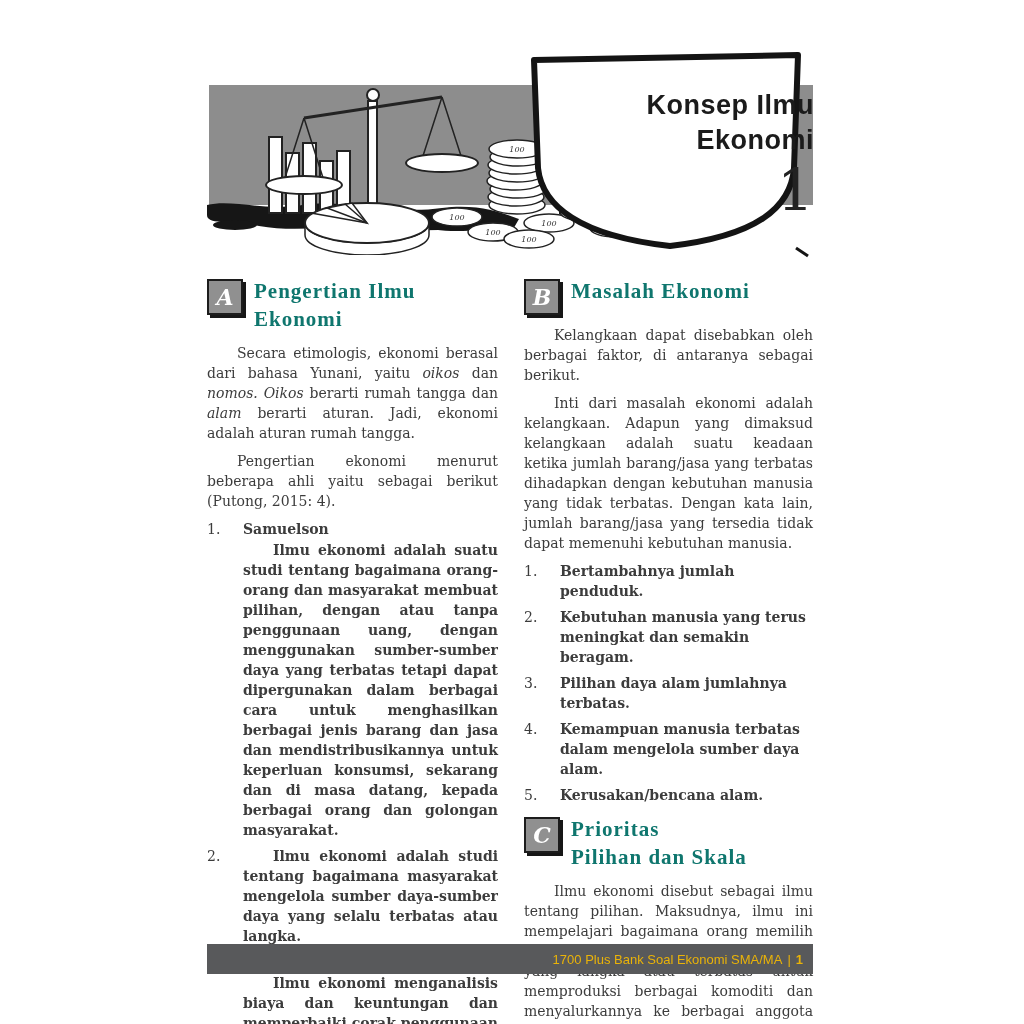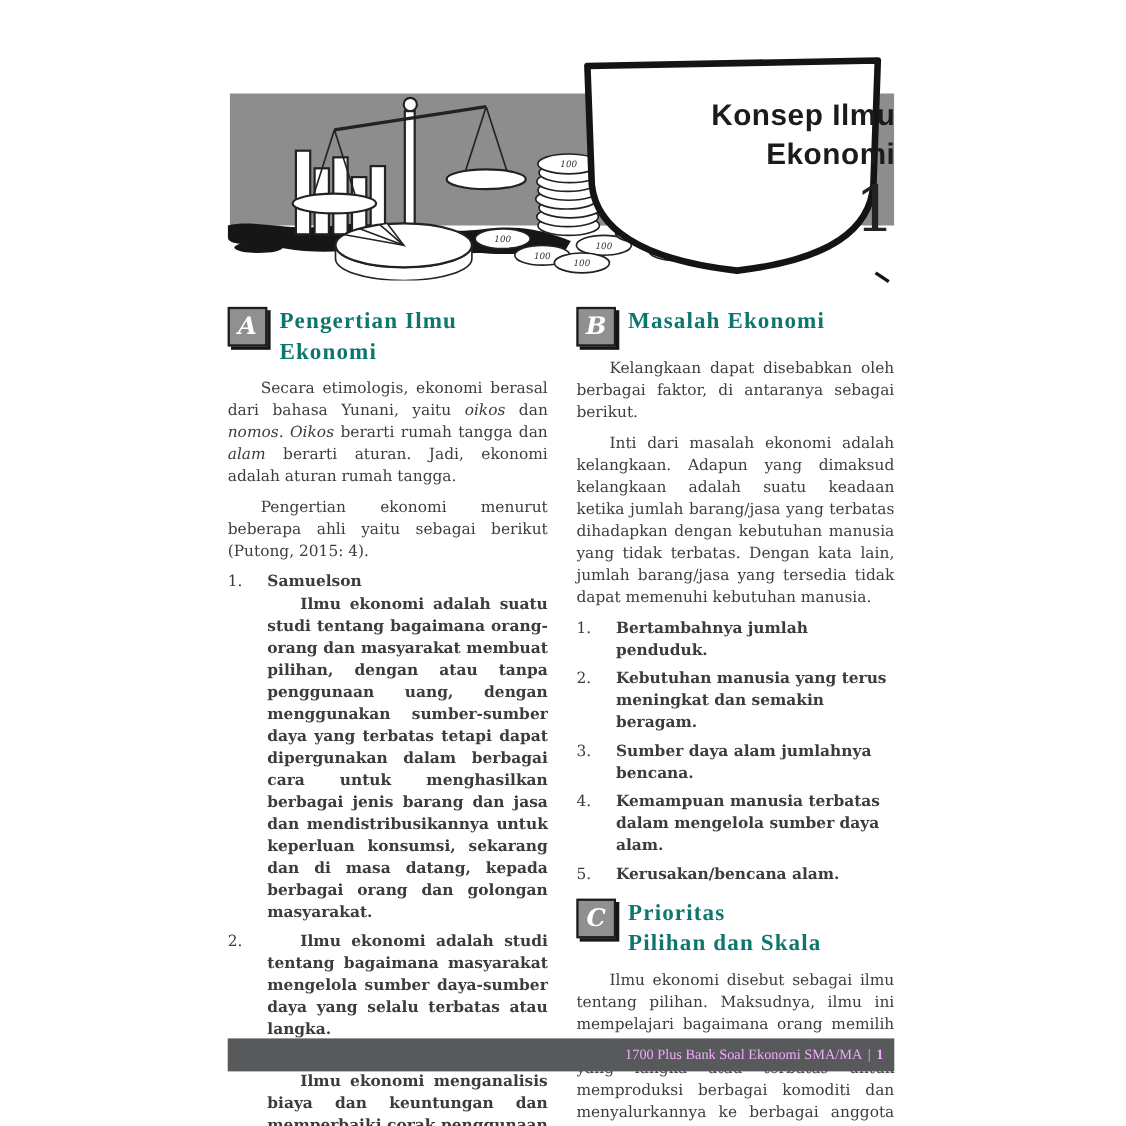--- a/index.html
+++ b/index.html
@@ -37,21 +37,21 @@
   .li{display:flex;margin:0 0 6px 0;}
   .li-num{flex:none;width:36px;}
   .li-body{flex:1;font-weight:bold;}
   .li-name{margin-bottom:1px;}
   .li-text{text-indent:30px;text-align:justify;}
   .it{font-style:italic;}
   .sec-c{margin-top:10px;}
   
   .footer-bar{
     position:absolute;left:207px;top:944px;width:606px;height:30px;background:#58595b;
-    font-family:Liberation Serif, serif;font-size:13px;color:#f0abfc;
+    font-family:Liberation Sans, sans-serif;font-size:13px;color:#eab308;
     display:flex;align-items:center;justify-content:flex-end;padding-right:10px;box-sizing:border-box;
   }
   .footer-bar .pgnum{font-weight:bold;margin-left:5px;}
   .footer-bar .sep{margin-left:5px;}
   .coin{fill:#ffffff;stroke:#222222;stroke-width:1.5;}
   .coin-txt{font-family:"DejaVu Serif", serif;font-style:italic;font-size:8px;fill:#333;text-anchor:middle;}
   .bar{fill:#ffffff;stroke:#222222;stroke-width:2;}
 </style>
 </head>
 <body>
@@ -189,21 +189,21 @@
       <div class="li">
         <div class="li-num">1.</div>
         <div class="li-body">Bertambahnya jumlah penduduk.</div>
       </div>
       <div class="li">
         <div class="li-num">2.</div>
         <div class="li-body">Kebutuhan manusia yang terus meningkat dan semakin beragam.</div>
       </div>
       <div class="li">
         <div class="li-num">3.</div>
-        <div class="li-body">Sumber daya alam jumlahnya bencana.</div>
+        <div class="li-body">Pilihan daya alam jumlahnya terbatas.</div>
       </div>
       <div class="li">
         <div class="li-num">4.</div>
         <div class="li-body">Kemampuan manusia terbatas dalam mengelola sumber daya alam.</div>
       </div>
       <div class="li">
         <div class="li-num">5.</div>
         <div class="li-body">Kerusakan/bencana alam.</div>
       </div>
     </div>

